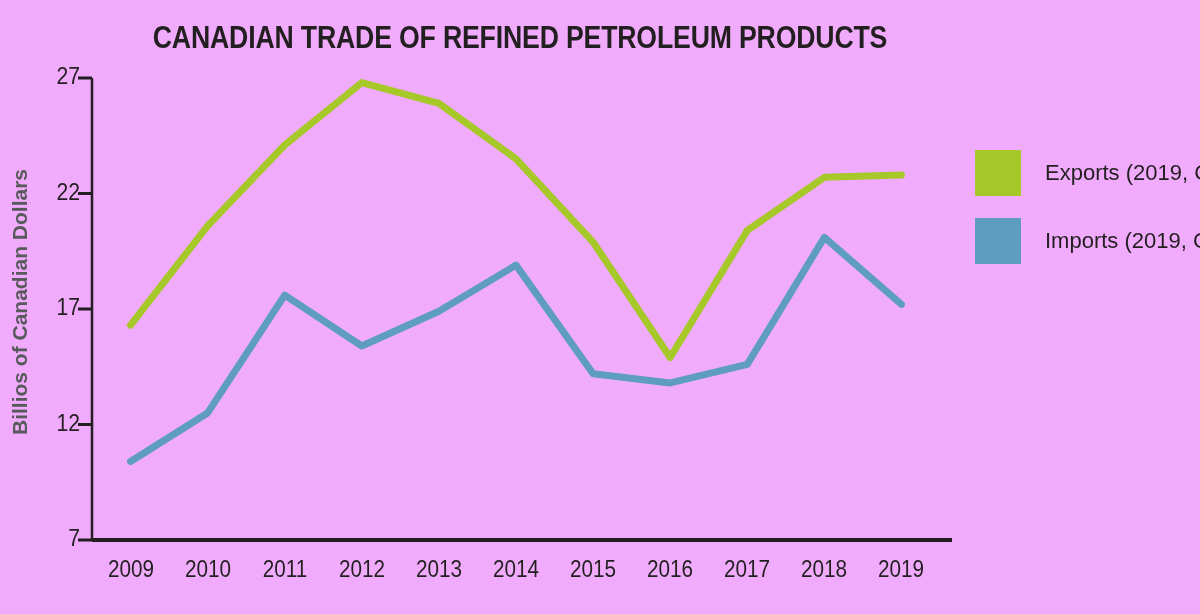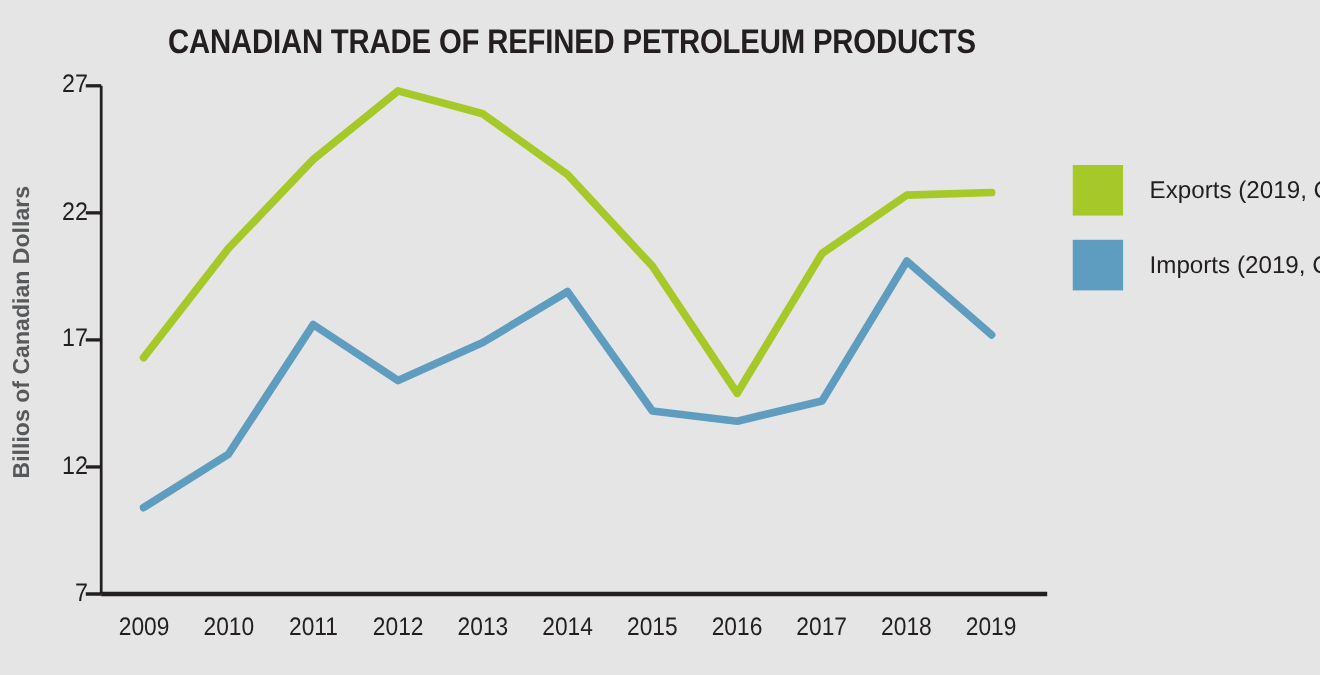--- a/index.html
+++ b/index.html
@@ -11,21 +11,21 @@
     width: 1200px;
     height: 614px;
     overflow: hidden;
     font-family: "Liberation Sans", sans-serif;
   }
 
   #chart-root {
     position: relative;
     width: 1200px;
     height: 614px;
-    background: #e5e5e5;
+    background: #f0abfc;
   }
 
   
   #chart-title {
     position: absolute;
     left: 0;
     top: 20px;
     width: 1040px;
     text-align: center;
     font-family: "Liberation Sans", sans-serif;

